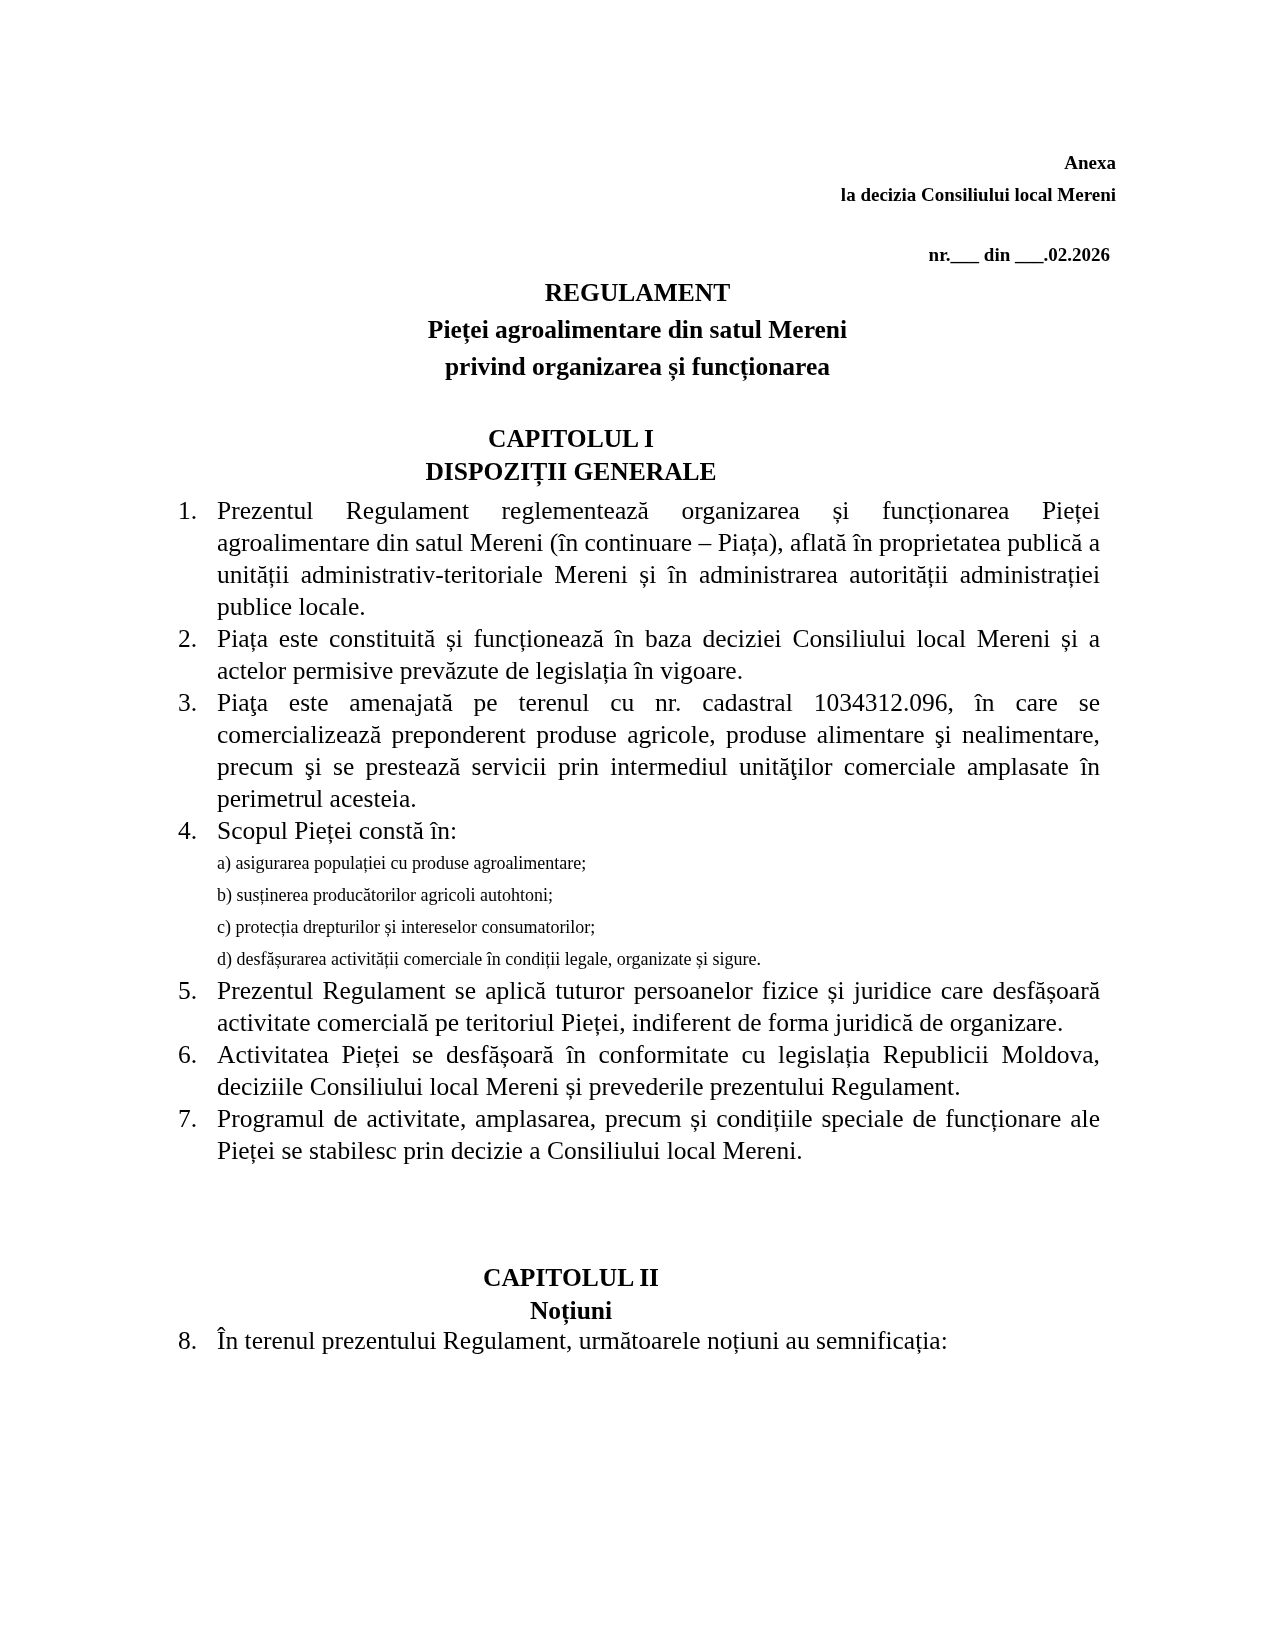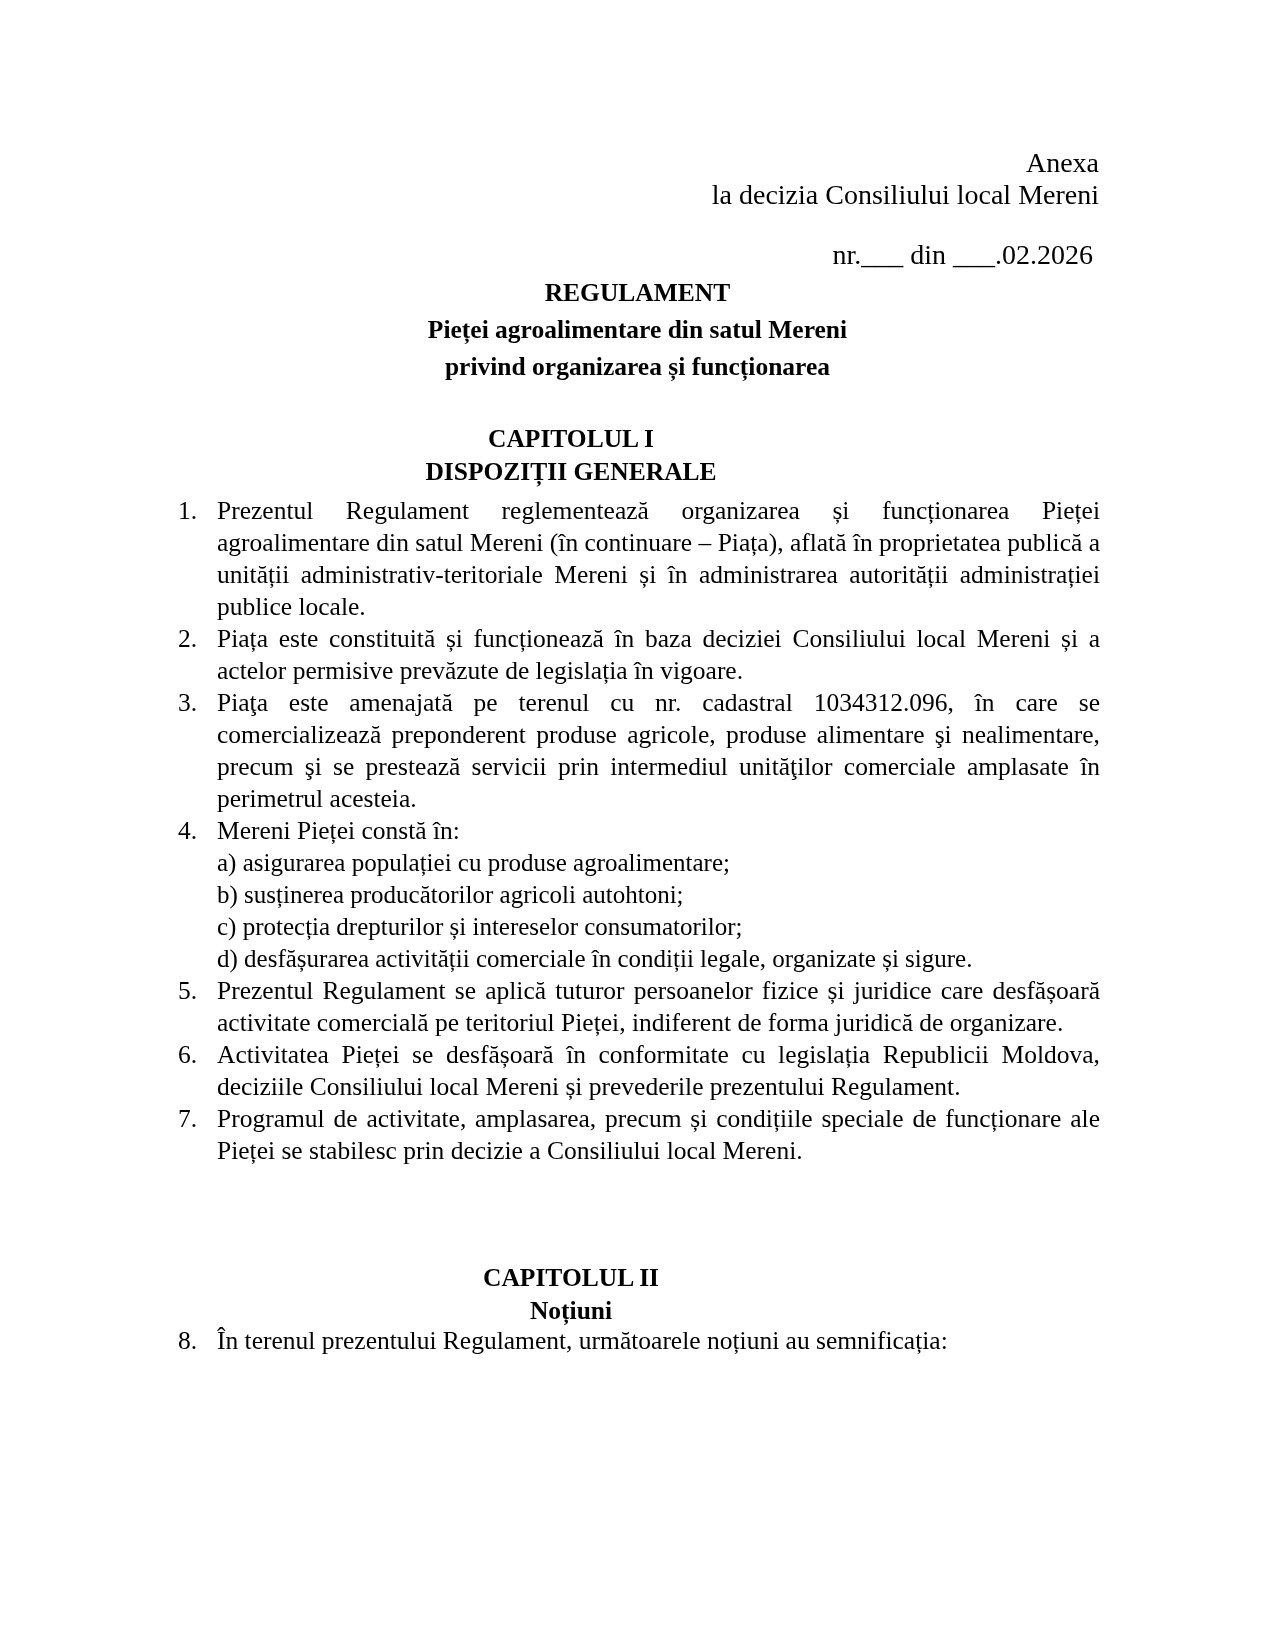--- a/index.html
+++ b/index.html
@@ -2,29 +2,29 @@
 <html><head>
 <meta charset="utf-8">
 <style>
   html, body { margin: 0; padding: 0; background: #ffffff; }
   body {
     width: 1275px; height: 1650px; position: relative; overflow: hidden;
     font-family: "Liberation Serif", "DejaVu Serif", serif;
     color: #000; font-size: 26px;
   }
   .page { position: absolute; left: 0; top: 0; width: 1275px; height: 1650px; }
-  .annex { position: absolute; right: 176px; top: 147px; text-align: right; font-weight: normal; line-height: 32px; font-size: 28px; }
+  .annex { position: absolute; right: 159px; top: 147px; text-align: right; font-weight: bold; line-height: 32px; font-size: 19px; }
   .annex div { white-space: pre; }
   .title-block { position: absolute; left: 0; width: 1275px; text-align: center; font-weight: bold; }
   .title-block div { line-height: 37px; font-size: 25.5px; }
   .chapter { position: absolute; left: 0; width: 1142px; text-align: center; font-weight: bold; font-size: 25.5px; line-height: 33px; }
   .list { position: absolute; left: 178px; width: 922px; }
   .item { position: relative; padding-left: 39px; line-height: 32px; text-align: justify; font-size: 25.5px; }
   .item .num { position: absolute; left: 0; top: 0; }
-  .sub { padding-left: 39px; line-height: 32px; font-size: 25px; }
+  .sub { padding-left: 39px; line-height: 32px; font-size: 18px; }
 </style>
 </head>
 <body>
 
 <div class="page">
 
   <div class="annex">
     <div>Anexa</div>
     <div>la decizia Consiliului local Mereni</div>
     <div style="margin-right:6px;margin-top:28px;">nr.___ din ___.02.2026</div>
@@ -49,21 +49,21 @@
     <div class="item">
       <span class="num">2.</span>
       <span>Piața este constituită și funcționează în baza deciziei Consiliului local Mereni și a actelor permisive prevăzute de legislația în vigoare.</span>
     </div>
     <div class="item">
       <span class="num">3.</span>
       <span>Piaţa este amenajată pe terenul cu nr. cadastral 1034312.096, în care se comercializează preponderent produse agricole, produse alimentare şi nealimentare, precum şi se prestează servicii prin intermediul unităţilor comerciale amplasate în perimetrul acesteia.</span>
     </div>
     <div class="item">
       <span class="num">4.</span>
-      <span>Mereni Pieței constă în:</span>
+      <span>Scopul Pieței constă în:</span>
     </div>
     <div class="sub">a) asigurarea populației cu produse agroalimentare;</div>
     <div class="sub">b) susținerea producătorilor agricoli autohtoni;</div>
     <div class="sub">c) protecția drepturilor și intereselor consumatorilor;</div>
     <div class="sub">d) desfășurarea activității comerciale în condiții legale, organizate și sigure.</div>
     <div class="item">
       <span class="num">5.</span>
       <span>Prezentul Regulament se aplică tuturor persoanelor fizice și juridice care desfășoară activitate comercială pe teritoriul Pieței, indiferent de forma juridică de organizare.</span>
     </div>
     <div class="item">

